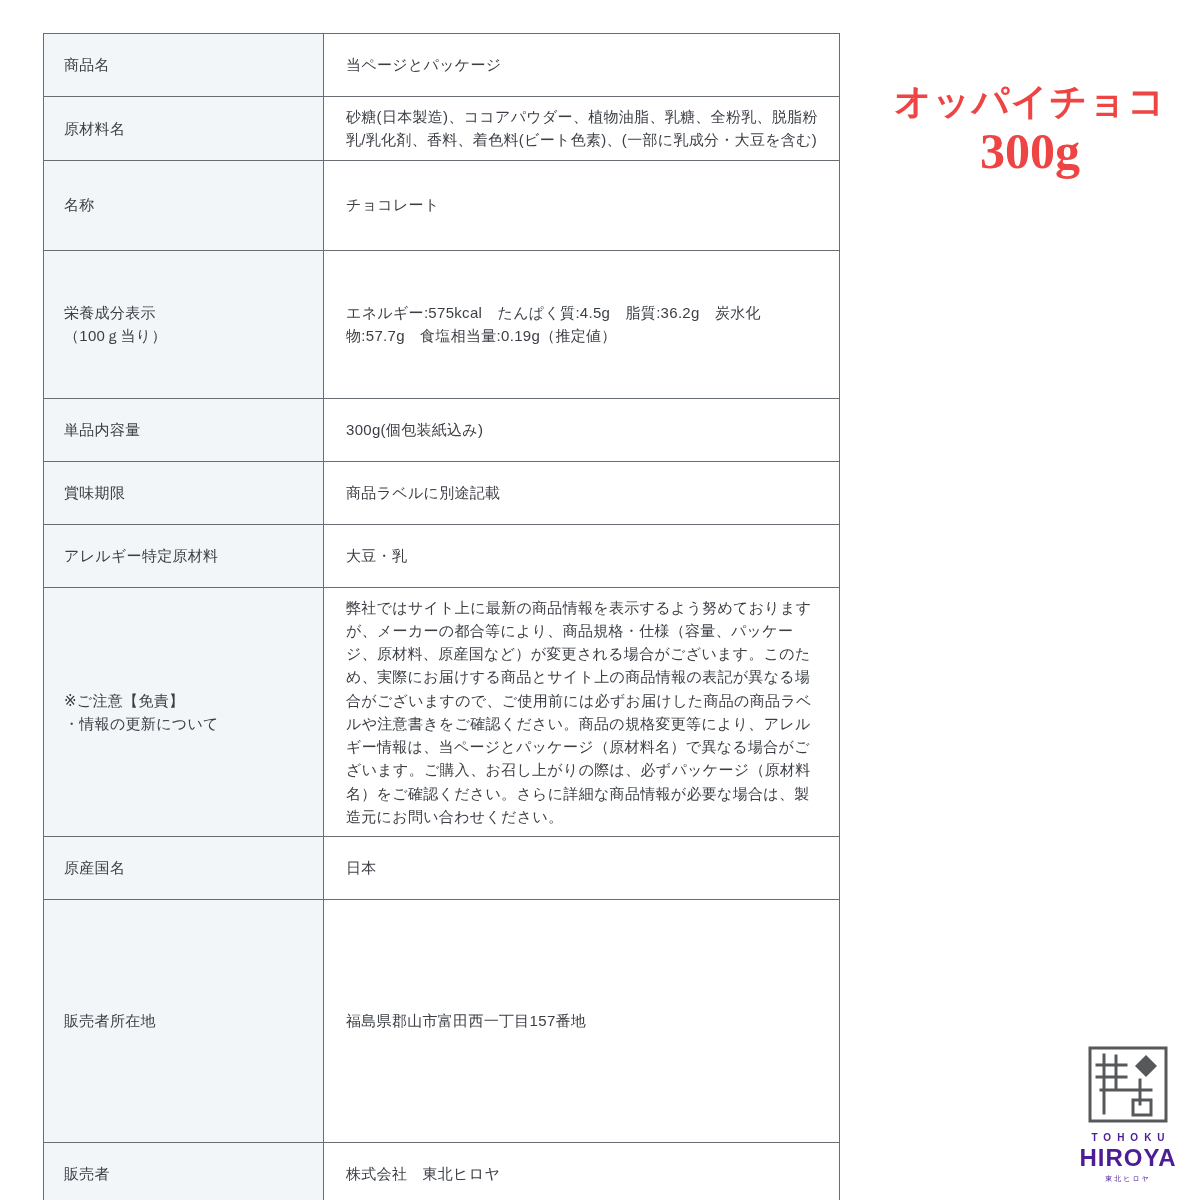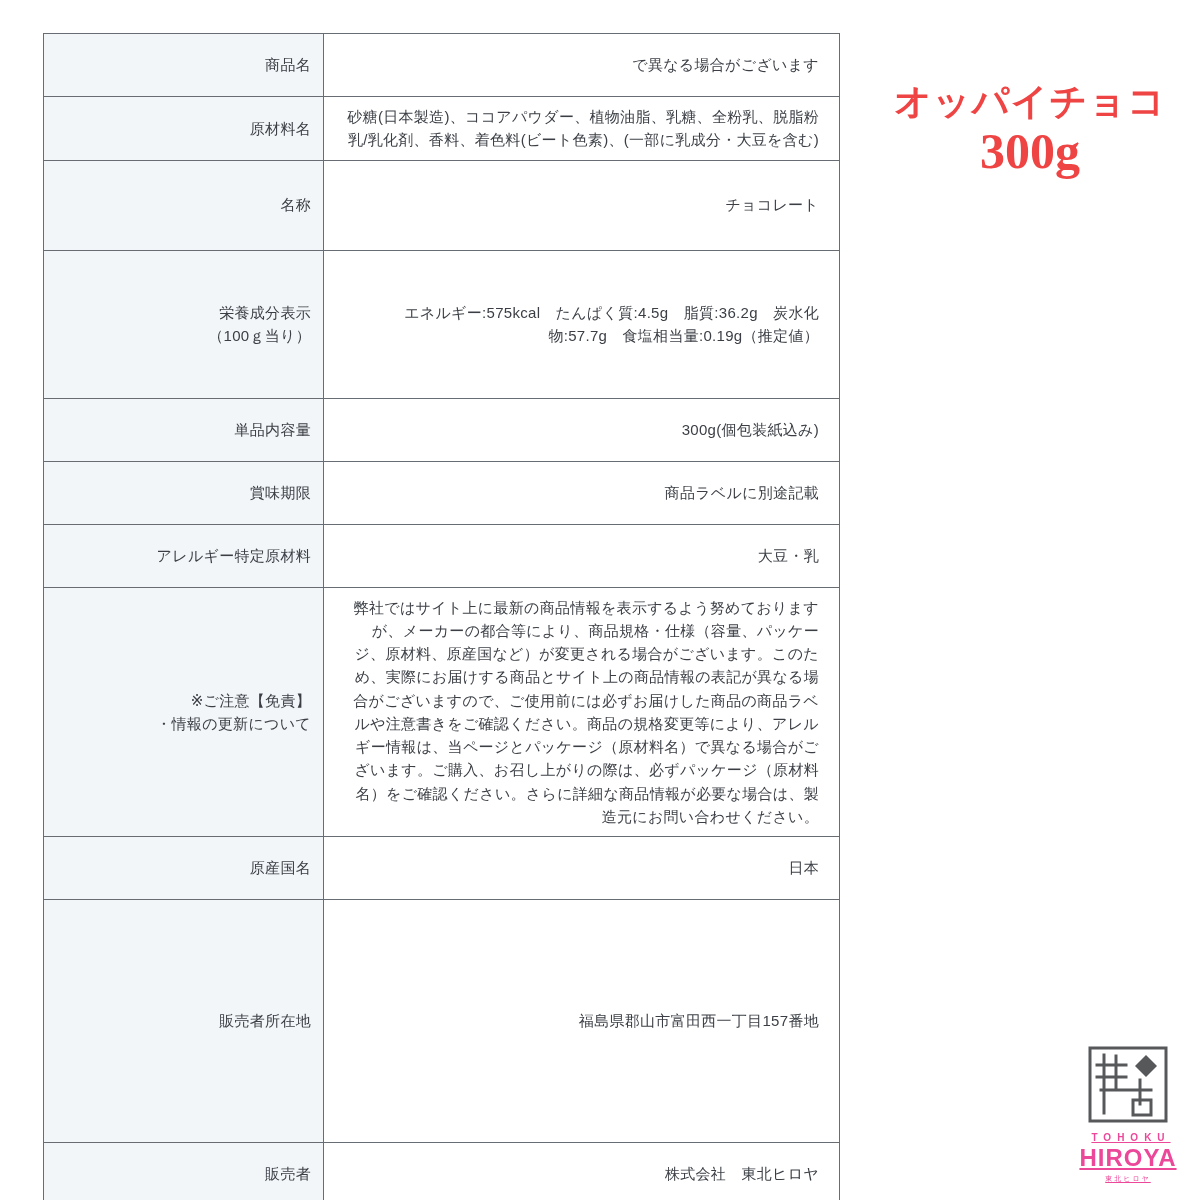--- a/index.html
+++ b/index.html
@@ -14,21 +14,21 @@
     border-collapse:collapse;table-layout:fixed;
   }
   table.spec tr{height:63px;}
   table.spec tr:nth-child(3){height:90px;}
   table.spec tr:nth-child(4){height:148px;}
   table.spec tr:nth-child(10){height:243px;}
   table.spec th,
   table.spec td{
     border:1px solid #686d73;
     font-size:15px;line-height:1.55;vertical-align:middle;
-    font-weight:normal;text-align:right;
+    font-weight:normal;text-align:left;
     letter-spacing:0.3px;
   }
   table.spec th{
     width:247px;background:#f2f6f9;
     padding:8px 12px 8px 20px;
     white-space:pre-line;
   }
   table.spec td{
     background:#ffffff;
     padding:8px 20px 8px 22px;
@@ -38,42 +38,42 @@
     position:absolute;left:870px;top:80px;width:320px;
     text-align:center;
     font-family:"Liberation Serif","DejaVu Serif",serif;
     font-weight:bold;color:#ef4444;
   }
   .headline .l1{font-size:37px;letter-spacing:1px;line-height:1.2;}
   .headline .l2{font-size:50px;line-height:1.1;}
   
   .logo{
     position:absolute;left:1064px;top:1046px;width:128px;
-    text-align:center;color:#ec4899;text-decoration:underline;
+    text-align:center;color:#4c1d95;
   }
   .logo svg{display:block;margin:0 auto;}
   .logo .tohoku{
     font-size:10px;letter-spacing:6px;text-indent:6px;
     margin-top:8px;font-weight:bold;
   }
   .logo .hiroya{
     font-size:24px;font-weight:bold;letter-spacing:1px;margin-top:1px;
   }
   .logo .caption{
     font-size:7px;letter-spacing:2px;margin-top:2px;
   }
 </style>
 </head>
 <body>
 
 <table class="spec">
   <tbody>
     <tr>
       <th>商品名</th>
-      <td>で異なる場合がございます</td>
+      <td>当ページとパッケージ</td>
     </tr>
     <tr>
       <th>原材料名</th>
       <td>砂糖(日本製造)、ココアパウダー、植物油脂、乳糖、全粉乳、脱脂粉乳/乳化剤、香料、着色料(ビート色素)、(一部に乳成分・大豆を含む)</td>
     </tr>
     <tr>
       <th>名称</th>
       <td>チョコレート</td>
     </tr>
     <tr>

